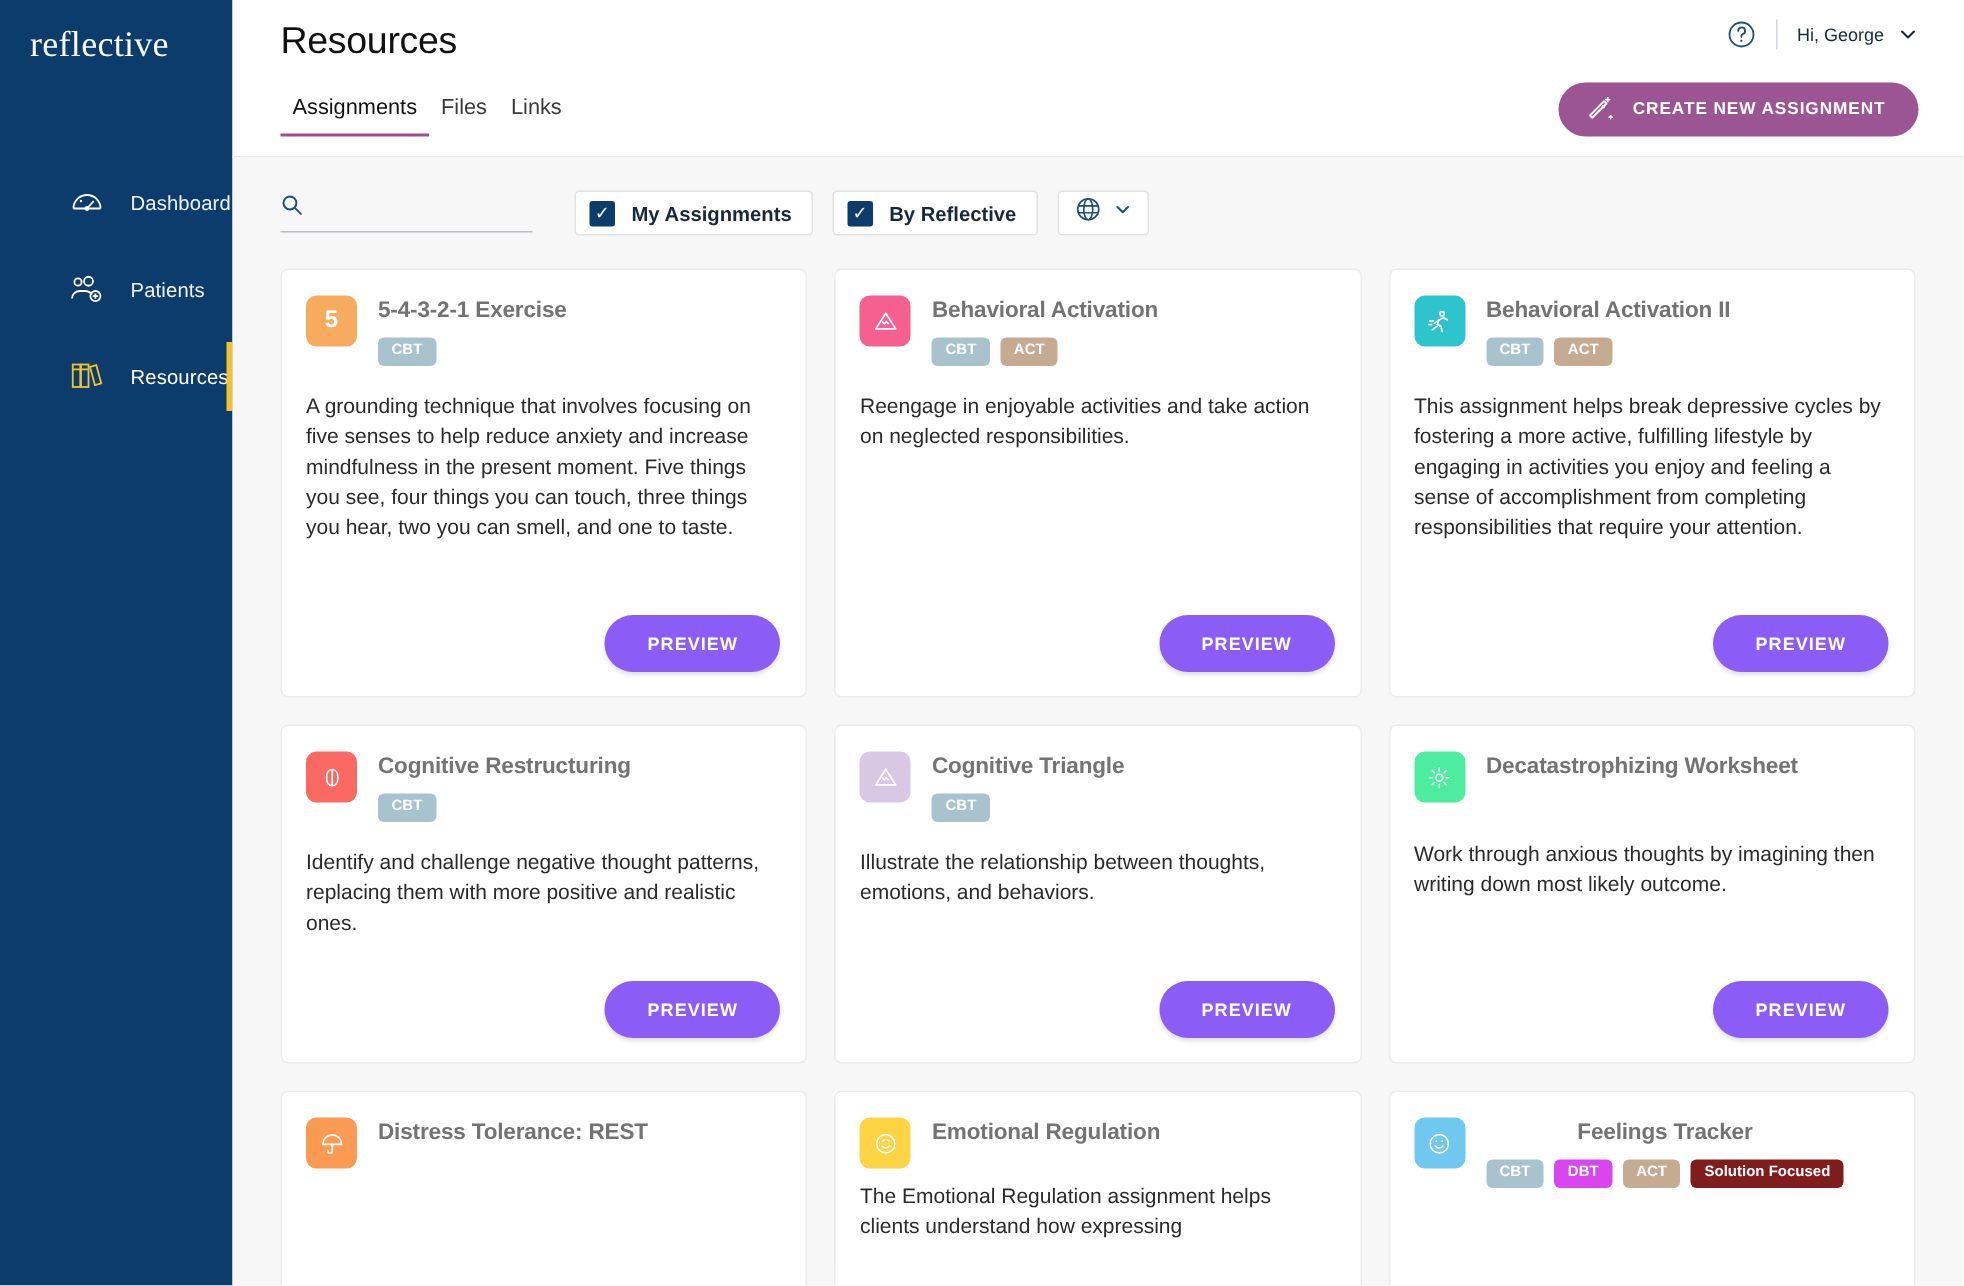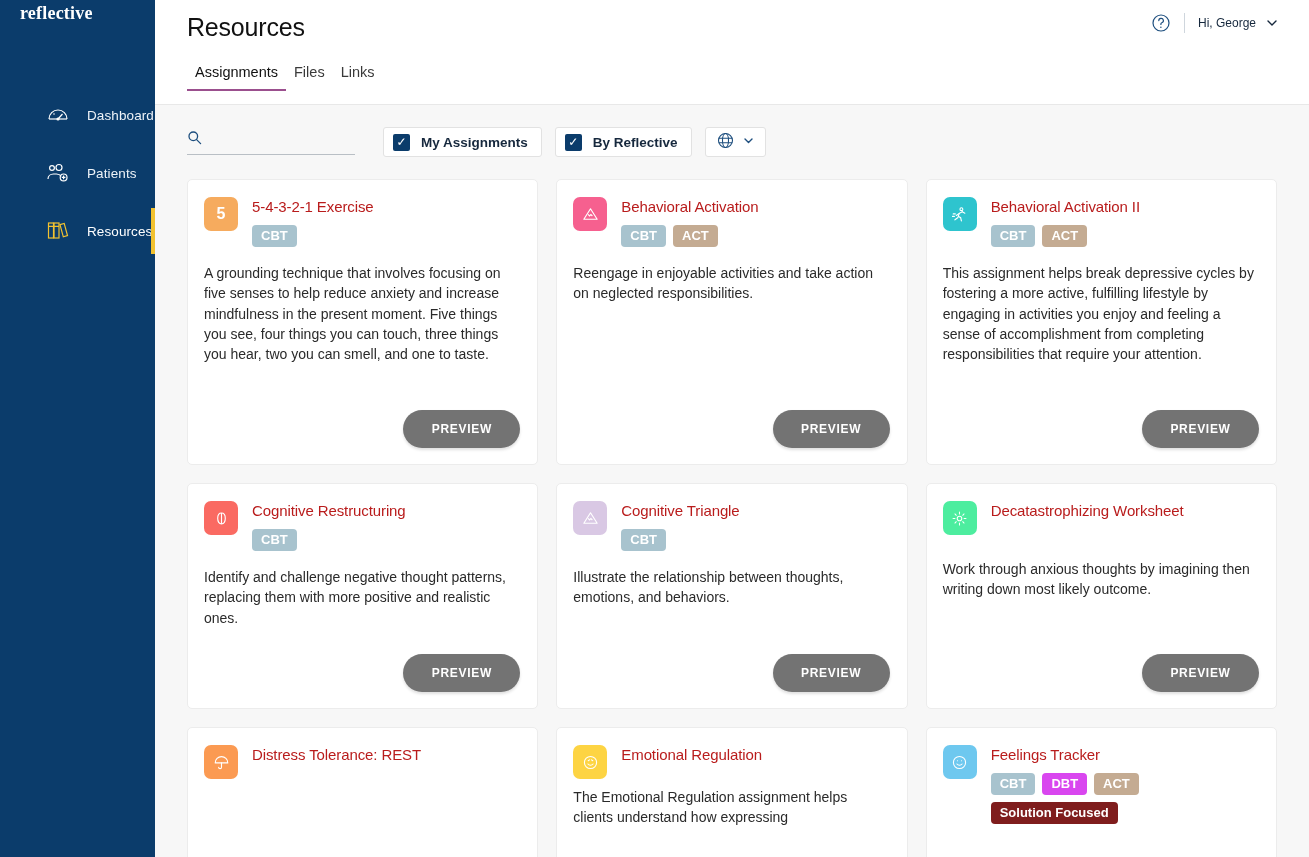--- a/index.html
+++ b/index.html
@@ -13,24 +13,24 @@
 
   
   .sidebar {
     width: 155px; flex: 0 0 155px;
     background: #0b3c6b;
     position: relative;
     color: #ffffff;
   }
   .logo {
     font-family: "Liberation Serif", serif;
-    font-weight: 700;
-    font-size: 18px;
+    font-weight: 400;
+    font-size: 24px;
     color: #ffffff;
-    padding: 3px 0 0 20px;
+    padding: 17px 0 0 20px;
     letter-spacing: 0.2px;
   }
   .nav { margin-top: 62px; margin-left: 29px; }
   .nav-item {
     display: flex; align-items: center;
     height: 58px;
     padding-left: 14px;
     position: relative;
     cursor: pointer;
   }
@@ -173,37 +173,37 @@
     border-radius: 7px;
     display: flex; align-items: center; justify-content: center;
     margin-top: 1px;
   }
   .tile .num {
     color: #ffffff; font-size: 16px; font-weight: 600;
     line-height: 1;
   }
   .head-right { margin-left: 14px; padding-top: 2px; }
   .card-title {
-    font-size: 15px; font-weight: 400; color: #b91c1c;
-    letter-spacing: -0.1px; line-height: 1.2;
+    font-size: 15px; font-weight: 700; color: #737373;
+    letter-spacing: -0.1px; line-height: 1.2; text-align: center;
   }
   .badges { display: flex; flex-wrap: wrap; gap: 7px; margin-top: 9px; }
   .badge {
-    color: #ffffff; font-size: 13px; font-weight: 600;
+    color: #ffffff; font-size: 10px; font-weight: 600;
     border-radius: 4px; padding: 4px 9px 5px 9px;
     line-height: 1;
     text-align: center;
   }
   .desc {
     font-size: 14px; color: #2a2a2a; line-height: 1.45;
     margin-top: 16px;
   }
   .card-foot { margin-top: auto; display: flex; justify-content: flex-end; padding-top: 14px;}
   .preview {
-    background: #737373; color: #ffffff;
+    background: #8b5cf6; color: #ffffff;
     border: none; border-radius: 19px;
     height: 38px; min-width: 117px; padding: 0 18px;
     font-size: 12px; font-weight: 700; letter-spacing: 0.7px;
     font-family: "Liberation Sans", sans-serif;
     cursor: pointer;
     box-shadow: 0 2px 3px rgba(0,0,0,0.13);
   }
 </style>
 </head>
 <body>
@@ -279,20 +279,31 @@
         <span class="greet">
           <span>Hi, George</span>
           <span class="chev">
             <svg width="14" height="14" viewBox="0 0 14 14" fill="none" stroke="#16283d" stroke-width="1.4">
               <path d="M3 5l4 4 4-4" stroke-linecap="round" stroke-linejoin="round"></path>
             </svg>
           </span>
         </span>
       </div>
 
+      <button class="cta">
+        <span>
+          <svg width="20" height="20" viewBox="0 0 20 20" fill="none" stroke="#ffffff" stroke-width="1.2">
+            <path d="M4.5 16.5L14 7l-1.6-1.6L3 15z" stroke-linejoin="round"></path>
+            <path d="M11 8.4l1.6 1.6"></path>
+            <path d="M14.8 3.2v2.4M13.6 4.4h2.4" stroke-linecap="round"></path>
+            <path d="M16.8 15.2v1.8M15.9 16.1h1.8" stroke-linecap="round"></path>
+          </svg>
+        </span>
+        <span>CREATE NEW ASSIGNMENT</span>
+      </button>
     </header>
 
     <section class="content">
 
       <div class="filterbar">
 
         <div class="search">
           <span>
             <svg width="15" height="15" viewBox="0 0 15 15" fill="none" stroke="#1d4e7e" stroke-width="1.3">
               <circle cx="6.3" cy="6.3" r="4.3"></circle>

